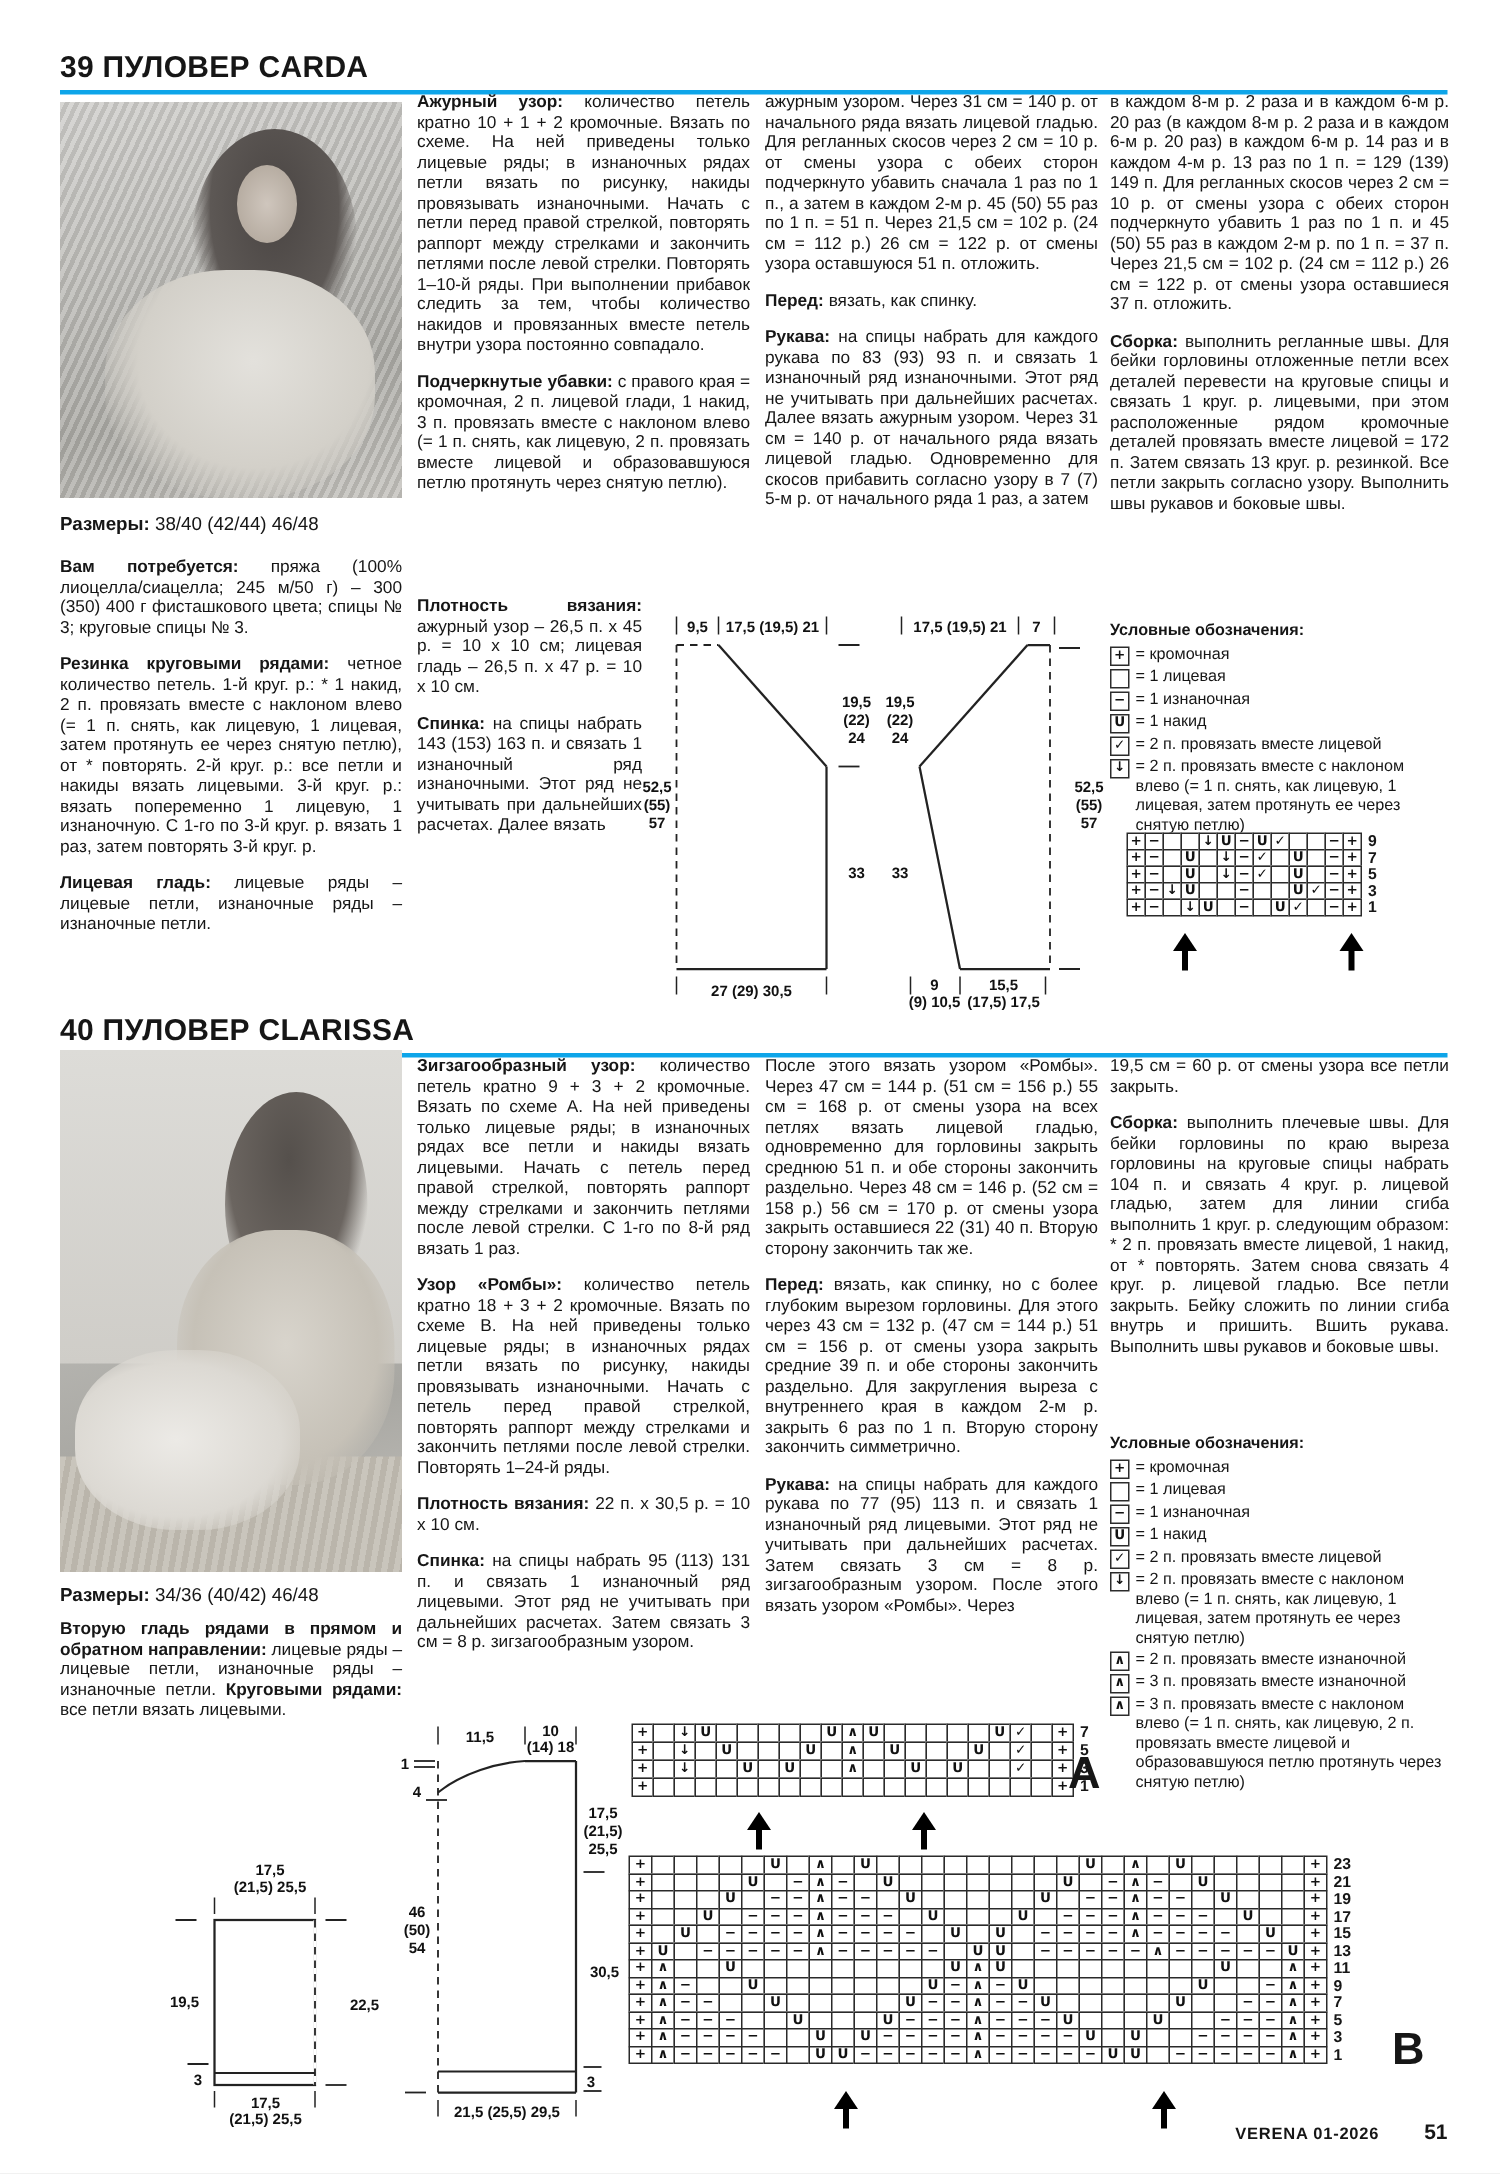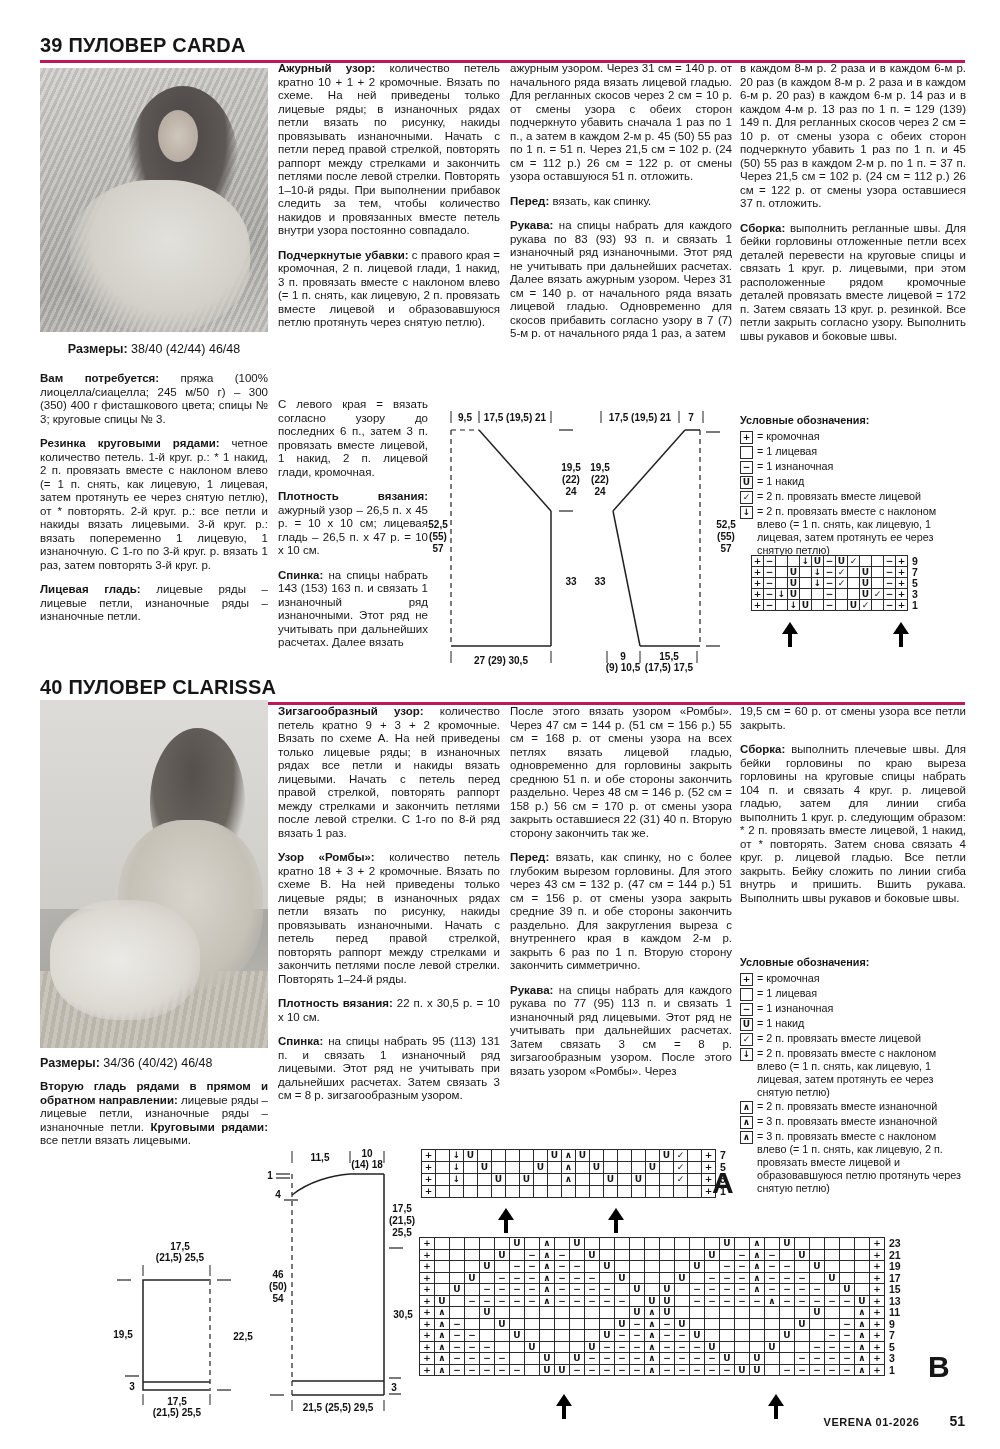--- a/index.html
+++ b/index.html
@@ -1,20 +1,20 @@
 <!DOCTYPE html>
 <html><head>
 <meta charset="utf-8">
 <style>
   html,body{margin:0;padding:0;background:#e8e8e6;}
   .page{position:relative;width:1000px;height:1449px;background:#ffffff;overflow:hidden;
         font-family:"Liberation Sans",sans-serif;color:#161616;}
   .abs{position:absolute;}
   .art-title{position:absolute;left:40px;width:925px;font:bold 20px/22px "Liberation Sans",sans-serif;
-             letter-spacing:.2px;border-bottom:3px solid #be185d;padding-bottom:4px;}
+             letter-spacing:.2px;border-bottom:3px solid #0ea5e9;padding-bottom:4px;}
   .photo{position:absolute;overflow:hidden;background:linear-gradient(165deg,#cfcecb 0%,#bdbcb8 35%,#a8a7a2 70%,#c4c2bd 100%);}
   .blob{position:absolute;}
   .sizes{position:absolute;font:12.5px/15px "Liberation Sans",sans-serif;}
   .sizes b{font-weight:bold;}
   .col{position:absolute;font:11.5px/13.5px "Liberation Sans",sans-serif;text-align:justify;}
   .para{margin:0 0 11px 0;}
   .para b{font-weight:bold;}
   .legend{position:absolute;font:10.8px/13px "Liberation Sans",sans-serif;}
   .legend .ltitle{font-weight:bold;margin-bottom:3px;}
   .litem{display:flex;align-items:flex-start;margin-bottom:1px;}
@@ -44,37 +44,36 @@
 
   <div class="art-title" style="top:34px;">39 ПУЛОВЕР CARDA</div>
 
   <div class="photo" style="left:40px;top:68px;width:228px;height:264px;">
     <div class="blob" style="left:0;top:0;width:100%;height:100%;background:repeating-linear-gradient(115deg,rgba(255,255,255,.18) 0 3px,rgba(90,90,88,.12) 3px 6px);"></div>
     <div class="blob" style="left:88px;top:18px;width:110px;height:150px;background:radial-gradient(ellipse at 50% 35%,#4a4543 0%,#5d5855 55%,rgba(93,88,85,0) 72%);border-radius:50%;"></div>
     <div class="blob" style="left:118px;top:42px;width:40px;height:52px;background:radial-gradient(ellipse,#cfc6bd 0%,#b7ada2 70%,rgba(183,173,162,0) 100%);border-radius:50%;"></div>
     <div class="blob" style="left:30px;top:112px;width:180px;height:152px;background:radial-gradient(ellipse at 55% 40%,#e3e1dc 0%,#d3d0c9 55%,rgba(211,208,201,0) 78%);border-radius:45%;"></div>
   </div>
 
-  <div class="sizes" style="left:40px;top:342px;width:228px;text-align:center;">
+  <div class="sizes" style="left:40px;top:342px;width:228px;">
     <b>Размеры:</b>
     <span>38/40 (42/44) 46/48</span>
   </div>
 
   <div class="col" style="left:40px;top:372px;width:228px;">
     <p class="para"><b>Вам потребуется:</b> <span>пряжа (100% лиоцелла/сиацелла; 245 м/50 г) – 300 (350) 400 г фисташкового цвета; спицы № 3; круговые спицы № 3.</span></p>
     <p class="para"><b>Резинка круговыми рядами:</b> <span>четное количество петель. 1-й круг. р.: * 1 накид, 2 п. провязать вместе с наклоном влево (= 1 п. снять, как лицевую, 1 лицевая, затем протянуть ее через снятую петлю), от * повторять. 2-й круг. р.: все петли и накиды вязать лицевыми. 3-й круг. р.: вязать попеременно 1 лицевую, 1 изнаночную. С 1-го по 3-й круг. р. вязать 1 раз, затем повторять 3-й круг. р.</span></p>
     <p class="para"><b>Лицевая гладь:</b> <span>лицевые ряды – лицевые петли, изнаночные ряды – изнаночные петли.</span></p>
   </div>
 
   <div class="col" style="left:278px;top:62px;width:222px;">
     <p class="para"><b>Ажурный узор:</b> <span>количество петель кратно 10 + 1 + 2 кромочные. Вязать по схеме. На ней приведены только лицевые ряды; в изнаночных рядах петли вязать по рисунку, накиды провязывать изнаночными. Начать с петли перед правой стрелкой, повторять раппорт между стрелками и закончить петлями после левой стрелки. Повторять 1–10-й ряды. При выполнении прибавок следить за тем, чтобы количество накидов и провязанных вместе петель внутри узора постоянно совпадало.</span></p>
     <p class="para"><b>Подчеркнутые убавки:</b> <span>с правого края = кромочная, 2 п. лицевой глади, 1 накид, 3 п. провязать вместе с наклоном влево (= 1 п. снять, как лицевую, 2 п. провязать вместе лицевой и образовавшуюся петлю протянуть через снятую петлю).</span></p>
   </div>
   <div class="col" style="left:278px;top:398px;width:150px;">
-    <p class="para"><span>С левого края = вязать согласно узору до последних 6 п., затем 3 п. провязать вместе лицевой, 1 накид, 2 п. лицевой глади, кромочная.</span></p>
     <p class="para"><b>Плотность вязания:</b> <span>ажурный узор – 26,5 п. x 45 р. = 10 x 10 см; лицевая гладь – 26,5 п. x 47 р. = 10 x 10 см.</span></p>
     <p class="para"><b>Спинка:</b> <span>на спицы набрать 143 (153) 163 п. и связать 1 изнаночный ряд изнаночными. Этот ряд не учитывать при дальнейших расчетах. Далее вязать</span></p>
   </div>
 
   <div class="col" style="left:510px;top:62px;width:222px;">
     <p class="para"><span>ажурным узором. Через 31 см = 140 р. от начального ряда вязать лицевой гладью. Для регланных скосов через 2 см = 10 р. от смены узора с обеих сторон подчеркнуто убавить сначала 1 раз по 1 п., а затем в каждом 2-м р. 45 (50) 55 раз по 1 п. = 51 п. Через 21,5 см = 102 р. (24 см = 112 р.) 26 см = 122 р. от смены узора оставшуюся 51 п. отложить.</span></p>
     <p class="para"><b>Перед:</b> <span>вязать, как спинку.</span></p>
     <p class="para"><b>Рукава:</b> <span>на спицы набрать для каждого рукава по 83 (93) 93 п. и связать 1 изнаночный ряд изнаночными. Этот ряд не учитывать при дальнейших расчетах. Далее вязать ажурным узором. Через 31 см = 140 р. от начального ряда вязать лицевой гладью. Одновременно для скосов прибавить согласно узору в 7 (7) 5-м р. от начального ряда 1 раз, а затем</span></p>
   </div>
 

